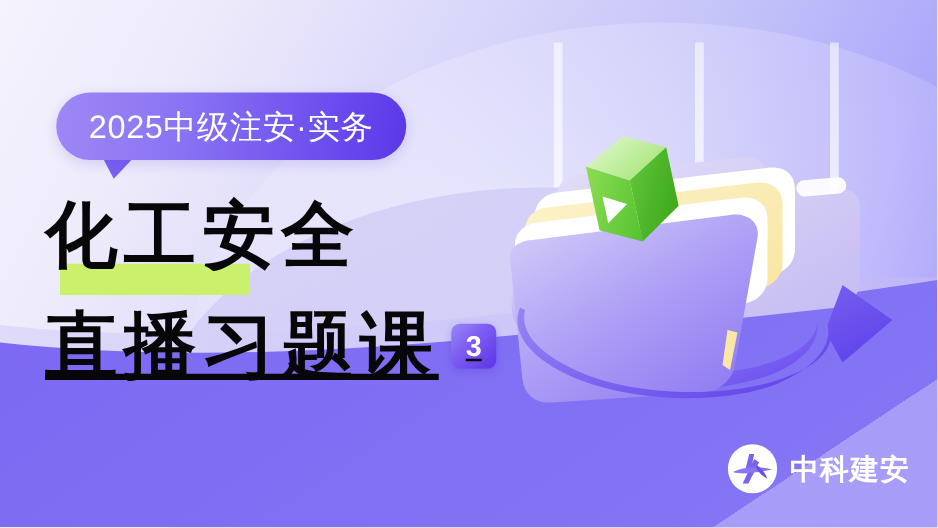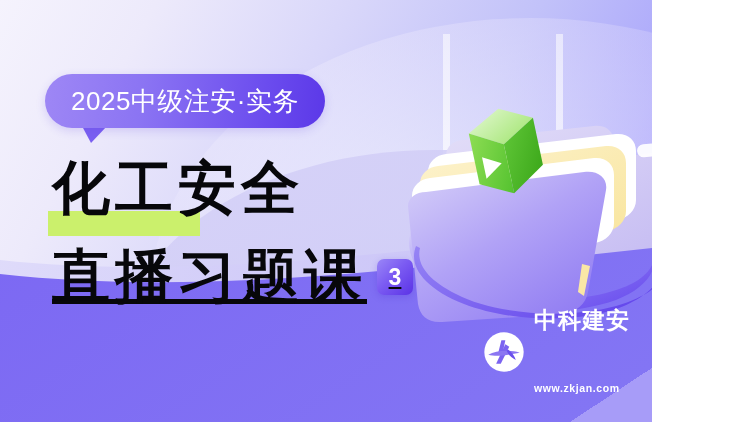--- a/index.html
+++ b/index.html
@@ -1,20 +1,20 @@
 <!DOCTYPE html>
 <html><head>
 <meta charset="utf-8">
 <style>
   html,body{margin:0;padding:0;background:#fff;}
   body{font-family:"Liberation Sans","DejaVu Sans",sans-serif;}
 
   .banner{
     position:relative;
-    width:652px;height:422px;
+    width:750px;height:422px;
     overflow:hidden;
     background:linear-gradient(118deg,#F5F3FD 0%,#EDEAFB 18%,#D9D7FA 40%,#C2C2F9 62%,#ACA8FB 80%,#8E7DFC 100%);
   }
 
   
   .bg-layer{position:absolute;inset:0;pointer-events:none;}
 
   .stripes{position:absolute;left:0;top:0;width:750px;height:422px;}
 
   .soft-blob{
@@ -57,21 +57,21 @@
     position:absolute;
     left:82px;top:126px;
     width:0;height:0;
     border-left:9px solid transparent;
     border-right:16px solid transparent;
     border-top:17px solid #7A5FF1;
     z-index:5;
   }
 
   
-  .title-block{position:absolute;left:52px;top:160px;z-index:6;}
+  .title-block{position:absolute;left:36px;top:160px;z-index:6;}
 
   .green-bar{
     position:absolute;
     left:48px;top:211px;
     width:152px;height:25px;
     background:#CBF06C;
     z-index:5;
   }
 
   .line1,.line2{
@@ -255,17 +255,16 @@
   <div class="logo">
     <svg class="logo-mark" viewBox="0 0 64 64">
       <circle cx="32" cy="32" r="30" fill="#FFFFFF"></circle>
       <path d="M28,14 L34,14 L30,34 L23,34 Z" fill="#7B63F0"></path>
       <path d="M34,20 L40,24 L27,50 L20,50 Z" fill="#7B63F0"></path>
       <path d="M8,36 C20,30 38,28 56,33 C40,36 22,40 8,36 Z" fill="#8B76F2"></path>
       <path d="M38,28 C44,32 48,38 50,44 C43,41 38,35 36,30 Z" fill="#6A50EC"></path>
     </svg>
     <div class="logo-txt">
       <span class="logo-cn">中科建安</span>
-      <span class="logo-url">www.zkjan.com</span>
     </div>
   </div>
 
 </div>
 
 </body></html>

